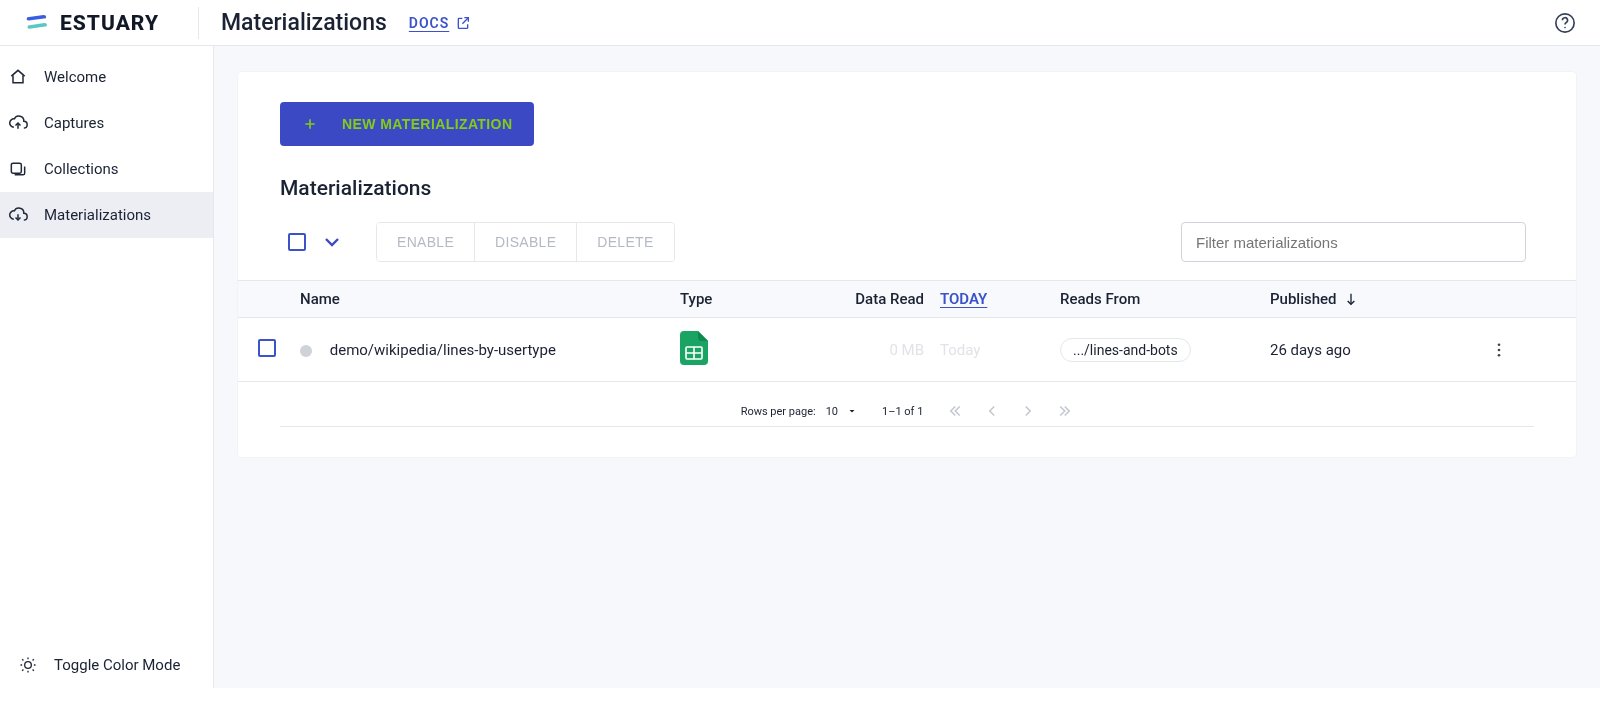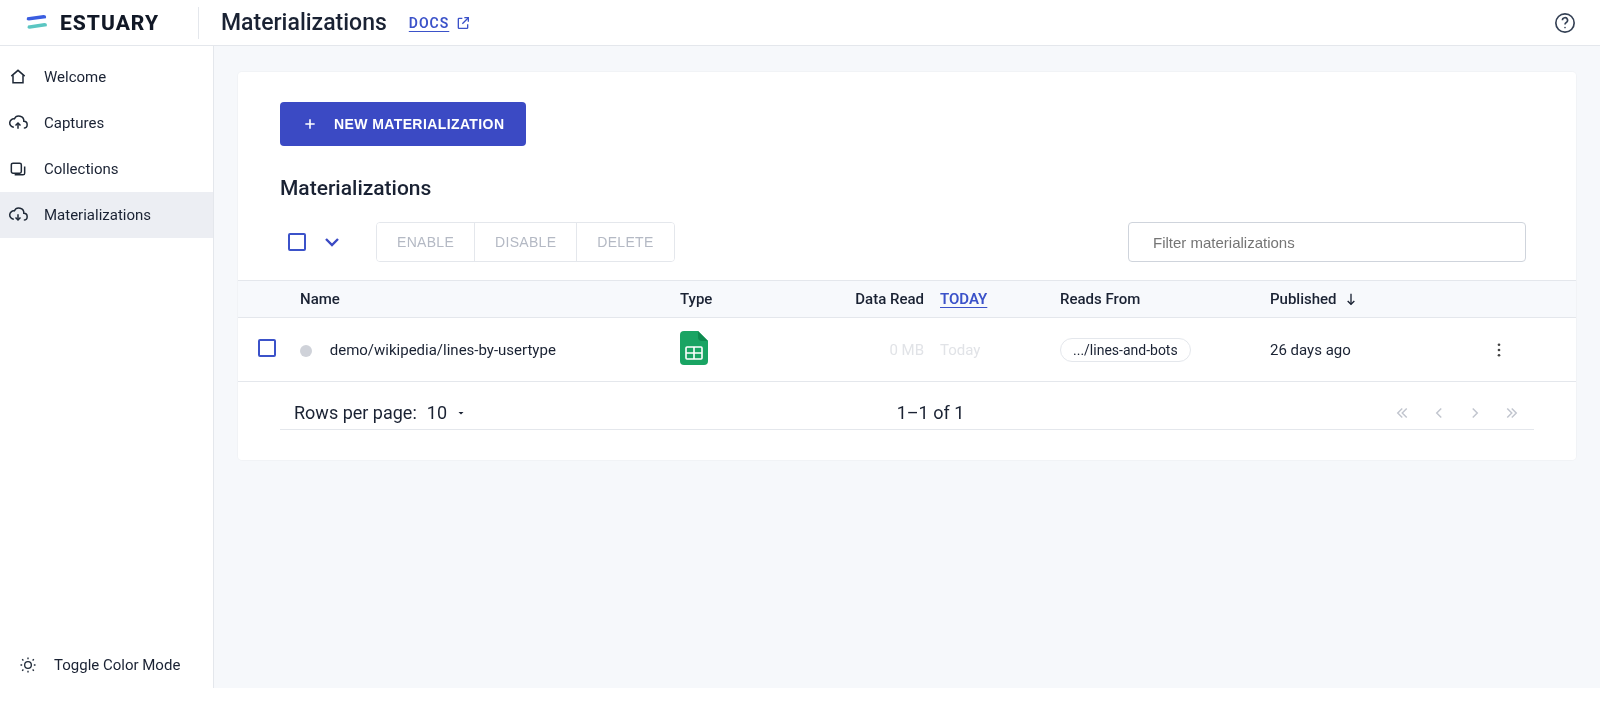--- a/index.html
+++ b/index.html
@@ -77,22 +77,22 @@
 
   .main{
     flex:1;background:var(--bg-subtle);padding:26px 24px;overflow:auto;
   }
   .card{
     background:var(--bg);border-radius:4px;padding:30px 0 30px 0;
     box-shadow:0 0 0 1px rgba(0,0,0,0.02);
   }
   .card-inner{padding:0 42px;}
   .new-btn{
-    display:inline-flex;align-items:center;gap:16px;
-    background:var(--accent);color:#ffffff;border:none;border-radius:4px;
+    display:inline-flex;align-items:center;gap:24px;
+    background:var(--accent);color:#84cc16;border:none;border-radius:4px;
     padding:0 22px;height:44px;font-size:14px;font-weight:600;
     letter-spacing:0.4px;cursor:pointer;
   }
   .section-title{font-size:21px;font-weight:500;margin:30px 0 22px;}
   .toolbar-row{
     display:flex;align-items:center;gap:14px;margin-bottom:18px;
     padding:0 8px;
   }
   .chk{
     width:18px;height:18px;border:2px solid #3b52c9;border-radius:2px;
@@ -103,22 +103,22 @@
     display:flex;border:1px solid var(--border);border-radius:4px;overflow:hidden;
   }
   .seg button{
     background:#fff;border:none;border-right:1px solid var(--border);
     padding:0 20px;height:38px;font-size:14px;color:#b4b9c4;cursor:not-allowed;
     letter-spacing:0.3px;
   }
   .seg button:last-child{border-right:none;}
   .toolbar-row .spacer{flex:1;}
   .filter-input{
-    height:40px;width:398px;border:1px solid #cfd4dc;border-radius:4px;
-    padding:0 24px;font-size:15px;color:var(--text);outline:none;
+    height:40px;width:345px;border:1px solid #cfd4dc;border-radius:4px;
+    padding:0 14px;font-size:15px;color:var(--text);outline:none;
   }
 
   
   .table{width:100%;}
   .thead,.trow{display:grid;grid-template-columns:56px 380px 140px 120px 120px 210px 220px 44px;align-items:center;}
   .thead{background:var(--bg-row);height:38px;font-size:15px;color:#1a2233;border-top:1px solid var(--border);border-bottom:1px solid var(--border);}
   .thead .th{padding:0 6px;font-weight:500;}
   .th-today{color:var(--link);text-decoration:underline;text-underline-offset:3px;font-weight:600;}
   .th-pub{display:flex;align-items:center;gap:6px;}
   .trow{height:64px;border-bottom:1px solid var(--border);}
@@ -128,22 +128,22 @@
     display:inline-block;border:1px solid var(--border);border-radius:14px;
     padding:3px 12px;font-size:14px;color:#1a2233;background:#fff;
   }
   .ghost{color:#e1e3e7;}
   .row-menu{cursor:pointer;color:#444;}
   .type-cell{padding-left:22px;}
   .sheet-icon{width:28px;height:34px;display:inline-block;}
 
   
   .pager{
-    display:flex;align-items:center;justify-content:space-between;gap:24px;
-    padding:20px 14px 6px;font-size:18px;color:#1a2233;
+    display:flex;align-items:center;justify-content:center;gap:24px;
+    padding:20px 14px 6px;font-size:11px;color:#1a2233;
     border-bottom:1px solid var(--border);
     margin:0 42px;
   }
   .rpp{display:flex;align-items:center;gap:10px;}
   .rpp-val{display:flex;align-items:center;gap:8px;cursor:pointer;}
   .pager-btns{display:flex;gap:18px;color:#c2c6cf;}
   .pager-btns span{cursor:pointer;}
 
   svg{display:block;}
 </style>

